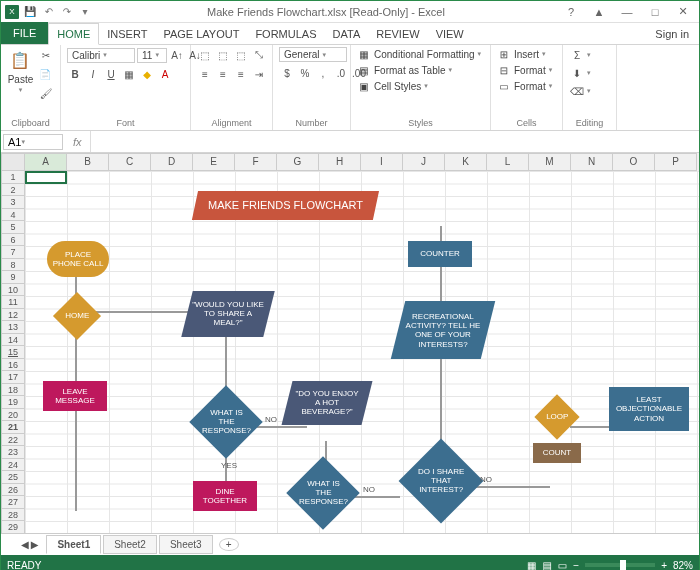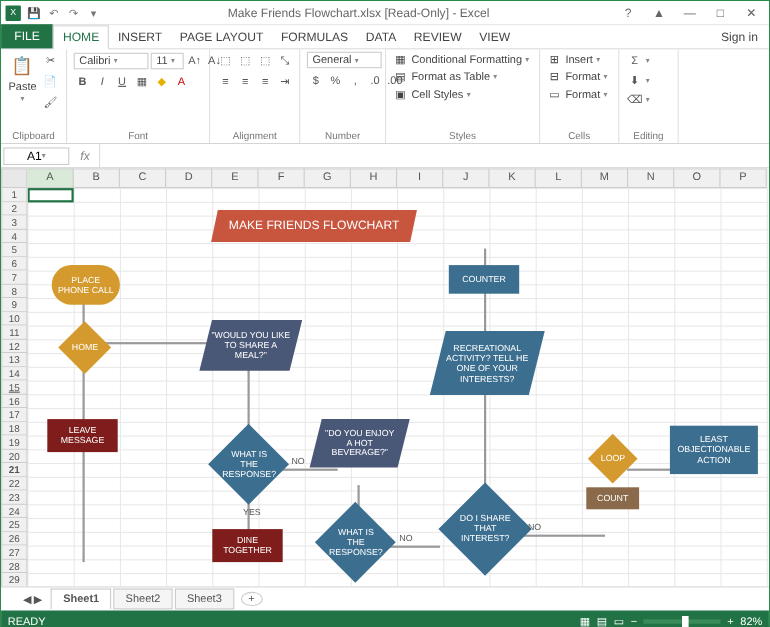--- a/index.html
+++ b/index.html
@@ -24,37 +24,37 @@
 .big-btn{display:flex;flex-direction:column;align-items:center;gap:1px;width:36px}
 .big-icon{width:26px;height:26px;display:flex;align-items:center;justify-content:center;font-size:16px}
 .font-box,.num-box{border:1px solid #ccc;padding:1px 4px;font-size:10px;background:#fff;display:flex;align-items:center;gap:3px}
 .mini-row{display:flex;gap:2px;align-items:center}
 .mini-btn{width:16px;height:16px;border:1px solid transparent;display:flex;align-items:center;justify-content:center;font-size:10px;color:#555}
 .col{display:flex;flex-direction:column;gap:1px}
 .style-item{display:flex;align-items:center;gap:3px;font-size:10px;white-space:nowrap}
 .style-icon{width:14px;height:14px;display:flex;align-items:center;justify-content:center}
 .cell-item{display:flex;align-items:center;gap:3px;font-size:10px}
 .formula-bar{height:22px;background:#fff;border-bottom:1px solid #d4d4d4;display:flex;align-items:center;font-size:11px}
-.name-box{width:60px;border:1px solid #ccc;margin:2px;padding:1px 4px;display:flex;align-items:center;justify-content:center}
+.name-box{width:60px;border:1px solid #ccc;margin:2px;padding:1px 4px;display:flex;align-items:center;justify-content:flex-start}
 .fx{padding:0 8px;color:#888;font-style:italic}
 .grid-area{position:relative;height:380px;background:#fff;overflow:hidden}
 .col-headers{height:18px;display:flex;background:#f0f0f0;font-size:10px;color:#555}
 .rh-corner{width:24px;border:1px solid #ccc;background:#e8e8e8}
 .ch{width:42px;border:1px solid #ccc;border-left:none;text-align:center;line-height:16px}
 .ch.sel{background:#d9ead9}
 .rows{position:absolute;top:18px;left:0;right:0;bottom:0}
 .row-hdr{position:absolute;left:0;width:24px;background:#f0f0f0;border:1px solid #ccc;border-top:none;font-size:9px;color:#555;text-align:center;line-height:12px;height:12.5px}
 .cell-sel{position:absolute;left:24px;top:0;width:42px;height:12.5px;border:2px solid #217346}
 .gridlines{position:absolute;left:24px;top:0;right:0;bottom:0;background-image:linear-gradient(#e6e6e6 1px,transparent 1px),linear-gradient(90deg,#e6e6e6 1px,transparent 1px);background-size:42px 12.5px}
 .flow{position:absolute;left:24px;top:0;right:0;bottom:0}
 .shape{position:absolute;color:#fff;font-size:8px;font-weight:500;display:flex;align-items:center;justify-content:center;text-align:center;padding:3px;line-height:1.15}
 .banner{background:#c8553d;transform:skewX(-12deg)}
 .banner span{transform:skewX(12deg);display:block;font-size:11px;padding:5px 10px;white-space:nowrap}
 .pill{background:#d59a2e;border-radius:18px}
-.rect{background:#7f1d1d}
+.rect{background:#be185d}
 .rect.lb{background:#3c6e8f}
 .diamond{transform:rotate(45deg)}
 .diamond.or{background:#d59a2e}
 .diamond.bl{background:#3c6e8f}
 .diamond>div{transform:rotate(-45deg);width:140%;text-align:center}
 .para{background:#4a5877;transform:skewX(-14deg)}
 .para>div{transform:skewX(14deg);padding:2px}
 .lbl{position:absolute;font-size:8px;color:#555}
 .count{background:#8a6a4a}
 .conn{position:absolute;background:#999}

